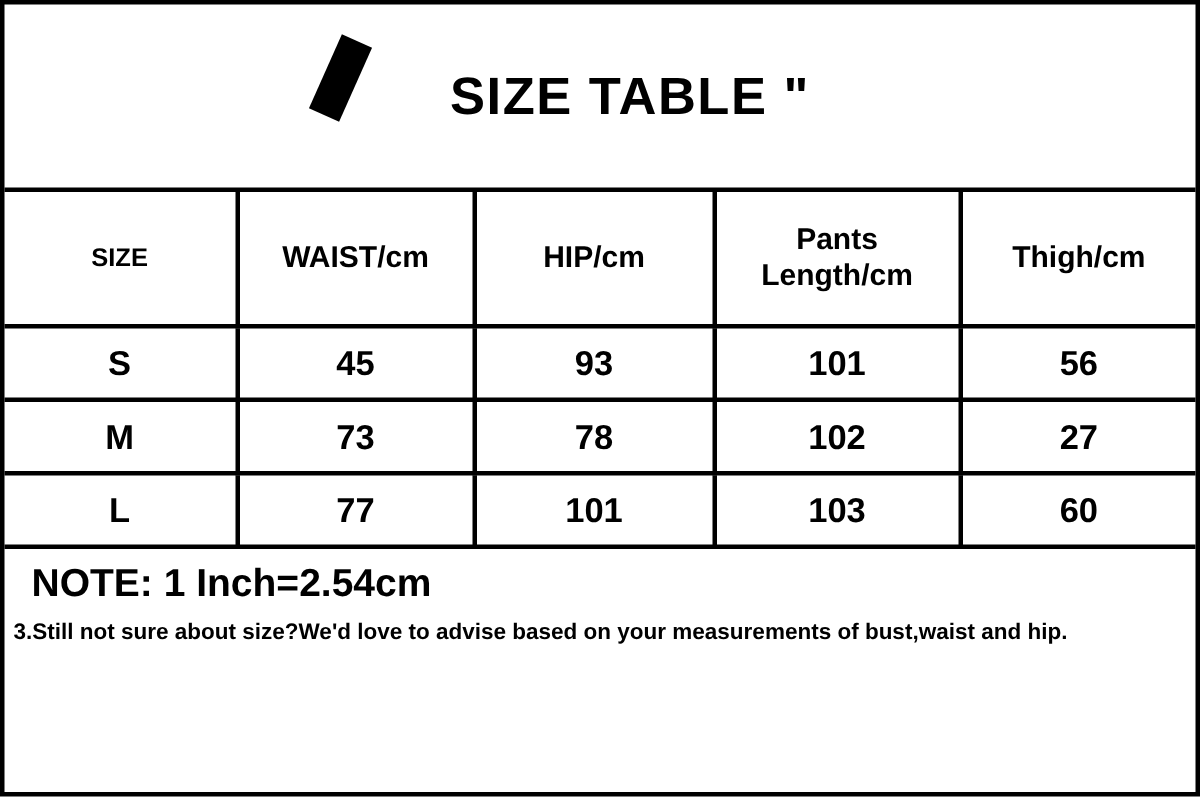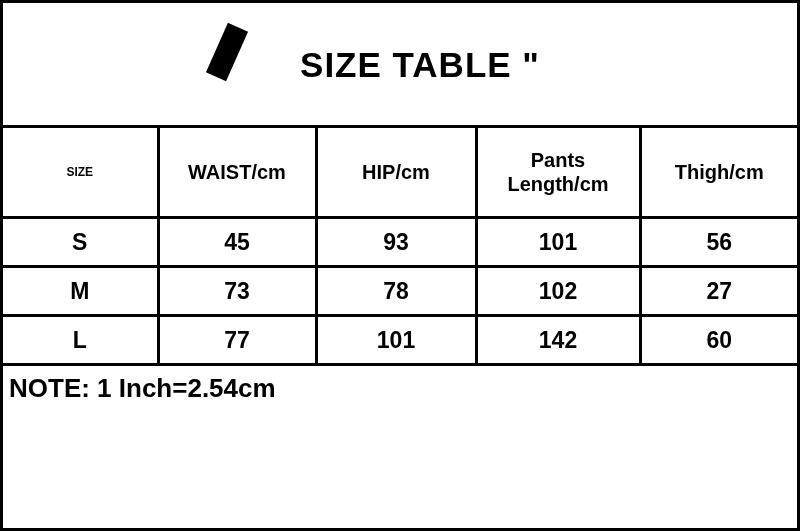--- a/index.html
+++ b/index.html
@@ -76,41 +76,41 @@
   .table th:last-child, .table td:last-child {
     border-right: none;
   }
   .table thead th {
     height: 88px;
     font-size: 20px;
     font-weight: bold;
     line-height: 1.2;
   }
   .table thead th.size-head {
-    font-size: 12px;
+    font-size: 17px;
   }
   .table tbody td {
     height: 46px;
     font-size: 23px;
     font-weight: bold;
   }
   .table tbody tr:last-child td {
     border-bottom: 3px solid #000;
   }
   
   .notes {
     flex: 1 1 auto;
     padding: 8px 6px 0 6px;
     box-sizing: border-box;
   }
   .note-title {
     font-size: 26px;
     font-weight: bold;
     line-height: 1.15;
-    margin: 0 0 6px 0;
+    margin: 0 0 6px 12px;
   }
   .note-line {
     font-size: 15px;
     font-weight: bold;
     line-height: 1.55;
     margin: 0;
     white-space: nowrap;
   }
 </style>
 </head>
@@ -155,23 +155,24 @@
         <td>M</td>
         <td>73</td>
         <td>78</td>
         <td>102</td>
         <td>27</td>
       </tr>
       <tr>
         <td>L</td>
         <td>77</td>
         <td>101</td>
-        <td>142</td>
+        <td>103</td>
         <td>60</td>
       </tr>
     </tbody>
   </table>
 
   <div class="notes">
     <div class="note-title">NOTE: 1 Inch=2.54cm</div>
+    <p class="note-line">3.Still not sure about size?We'd love to advise based on your measurements of bust,waist and hip.</p>
   </div>
 
 </div>
 
 </body></html>

